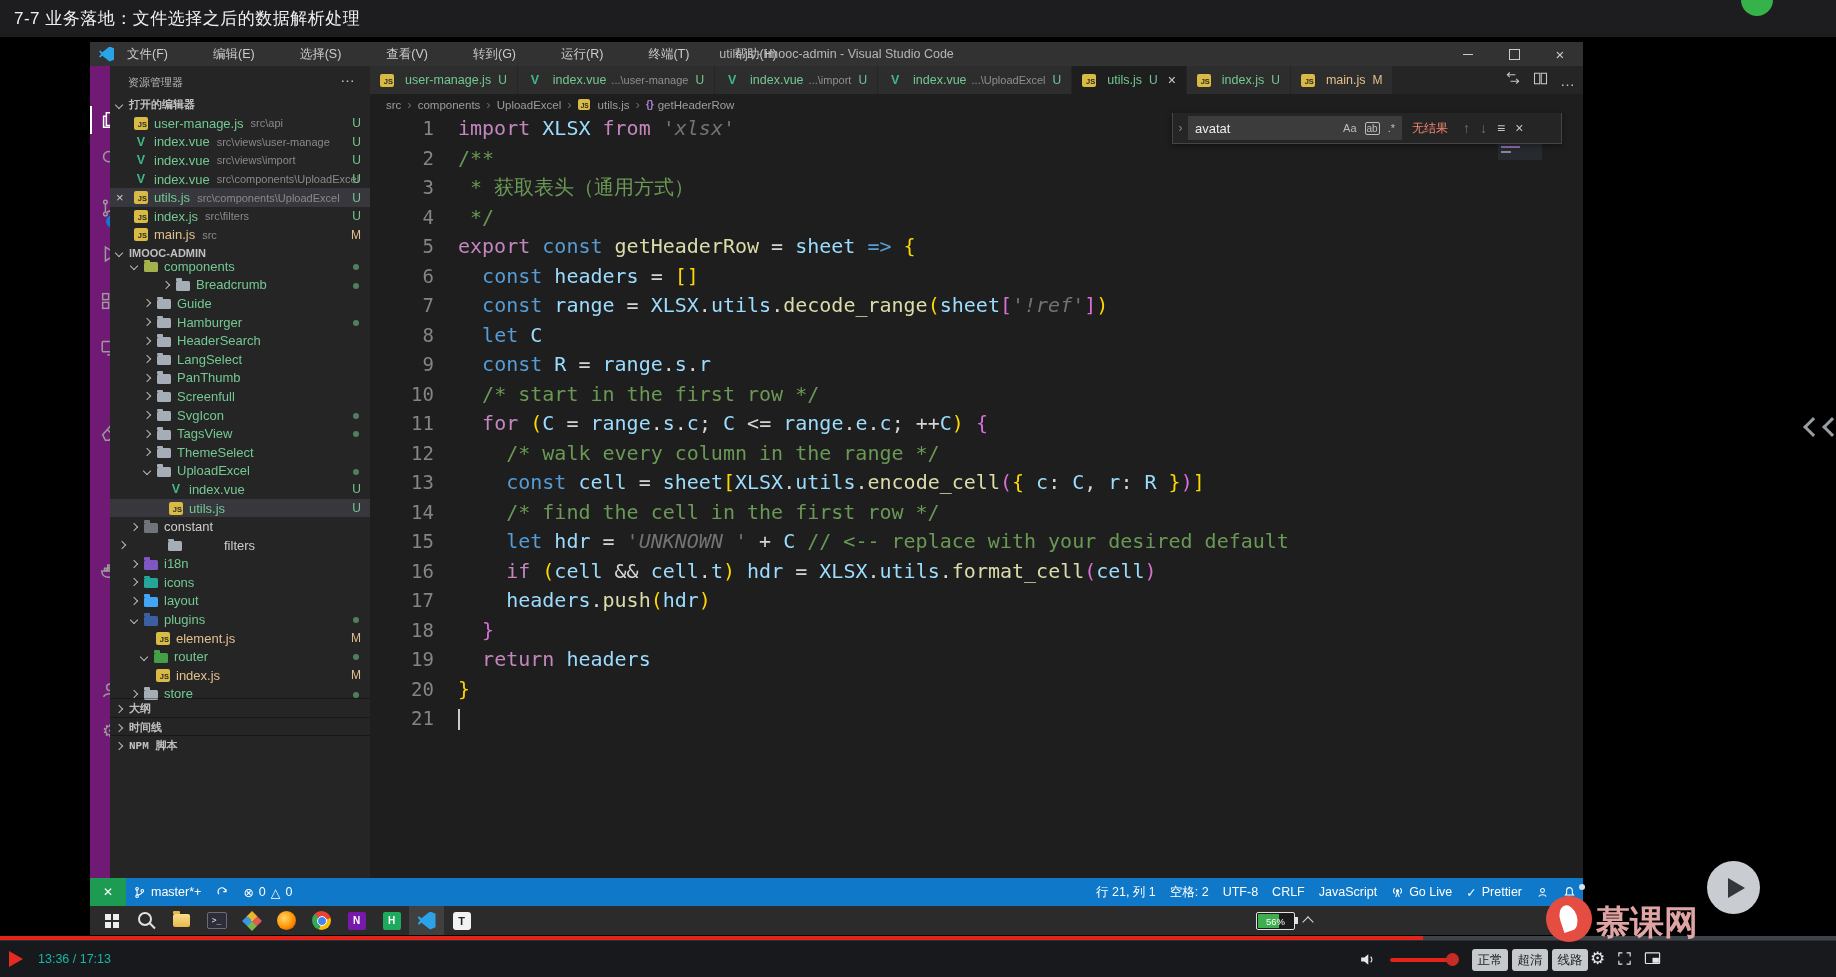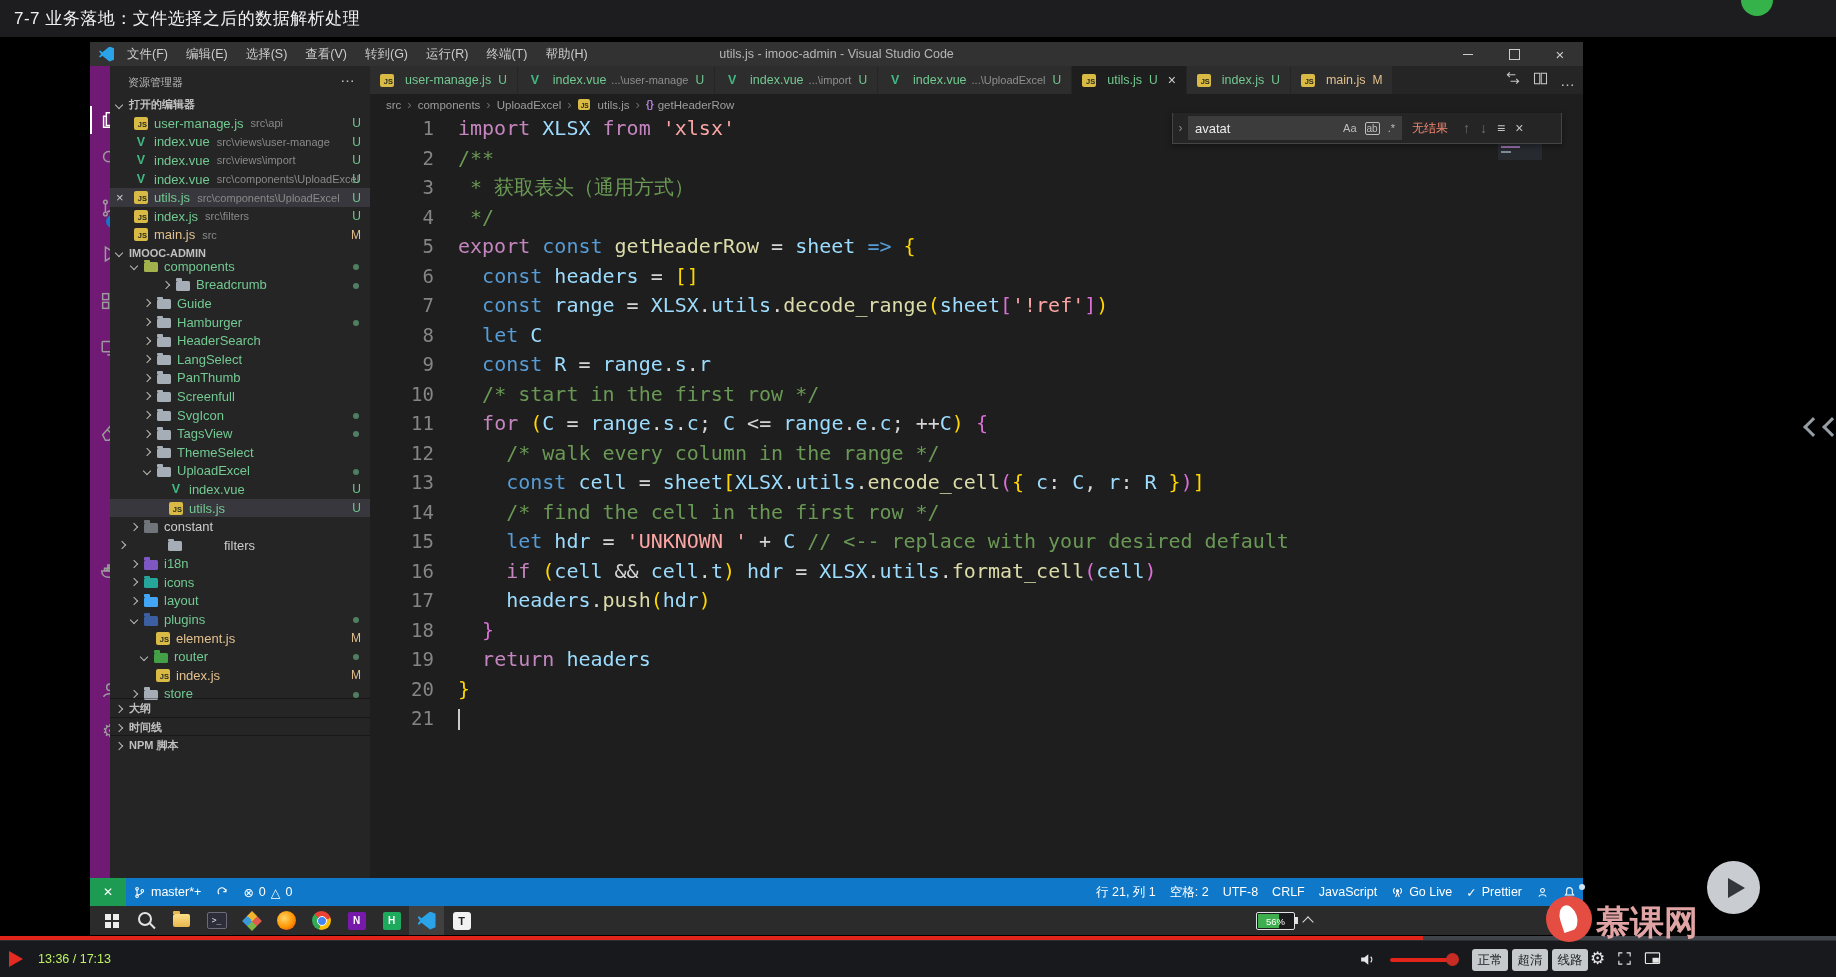--- a/index.html
+++ b/index.html
@@ -55,21 +55,21 @@
   .foldic::before{content:"";position:absolute;left:0;top:-2.5px;width:6px;height:2.5px;background:inherit;border-radius:1px 1px 0 0;}
   .nc-g{color:#73C991;}
   .nc-n{color:#cccccc;}
   .nc-m{color:#E2C08D;}
   .pathhint{margin-left:7px;font-size:11px;color:#8a8a8a;text-align:center;}
   .gitbadge{position:absolute;right:9px;font-size:12px;}
   .gitdot{position:absolute;right:11px;top:7px;width:6px;height:6px;border-radius:50%;background:#73c991;opacity:.55;}
   .oe-close{flex:none;width:18px;margin-left:6px;color:#cccccc;font-size:13px;}
   #oe-list{position:absolute;top:48px;left:0;right:0;}
   #tree-list{position:absolute;top:191px;left:0;right:0;}
-  .bot-sec{border-top:1px solid rgba(0,0,0,.35);}
+  .bot-sec{border-top:1px solid rgba(0,0,0,.35);font-family:Liberation Mono, monospace;}
 
   
   .editorcol{flex:1;position:relative;background:#1e1e1e;min-width:0;}
   .tabsbar{position:absolute;top:0;left:0;right:0;height:28px;background:#252526;display:flex;}
   .tab{display:flex;align-items:center;padding:0 10px;background:#2d2d2d;margin-right:1px;font-size:12.5px;gap:5px;flex:none;}
   .tab.active{background:#1e1e1e;}
   .thint{font-size:11px;color:#8f8f8f;}
   .tbadge{font-size:12px;margin-left:2px;}
   .tclose{margin-left:5px;color:#d0d0d0;font-size:14px;}
   .tab-actions{position:absolute;right:8px;top:0;height:28px;display:flex;align-items:center;gap:12px;color:#c5c5c5;}
@@ -78,21 +78,21 @@
   .crumbs{position:absolute;top:28px;left:0;right:0;height:21px;display:flex;align-items:center;padding-left:16px;font-size:11.5px;color:#9d9d9d;gap:6px;background:#1e1e1e;}
   .crumb{display:flex;align-items:center;gap:4px;}
   .crumb-sep{color:#6a6a6a;font-size:13px;}
   .symic{color:#b180d7;font-size:10px;font-weight:bold;}
 
   
   #code{position:absolute;top:48px;left:0;right:0;bottom:0;font-family:"DejaVu Sans Mono","Liberation Mono",monospace;font-size:20px;line-height:29.5px;white-space:pre;overflow:hidden;}
   .cline{display:flex;height:29.5px;align-items:center;}
   .ln{flex:none;width:64px;text-align:right;color:#858585;padding-right:24px;font-size:19px;}
   .tk-k1{color:#C586C0;} .tk-k2{color:#569CD6;} .tk-v{color:#9CDCFE;} .tk-f{color:#DCDCAA;}
-  .tk-s{color:#fca5a5;} .tk-c{color:#6A9955;} .tk-p{color:#D4D4D4;} .tk-b{color:#FFD700;} .tk-b2{color:#DA70D6;}
+  .tk-s{color:#737373;font-style:italic;} .tk-c{color:#6A9955;} .tk-p{color:#D4D4D4;} .tk-b{color:#FFD700;} .tk-b2{color:#DA70D6;}
   .cursor{display:inline-block;width:2px;height:21px;background:#cccccc;vertical-align:middle;}
 
   
   .search-widget{position:absolute;top:47px;left:802px;width:388px;height:30px;background:#252526;border:1px solid #454545;border-top:none;display:flex;align-items:center;z-index:5;box-shadow:0 2px 6px rgba(0,0,0,.4);}
   .sw-toggle{width:15px;height:100%;display:flex;align-items:center;justify-content:center;color:#8a8a8a;font-size:12px;}
   .sw-input{width:200px;height:24px;background:#3c3c3c;display:flex;align-items:center;padding:0 7px;color:#ececec;font-size:13px;}
   .sw-query{flex:1;}
   .sw-opt{color:#bdbdbd;font-size:11px;margin-left:8px;}
   .sw-opt.word{border:1px solid #bdbdbd;border-radius:2px;padding:0 1px;font-size:10px;}
   .sw-result{color:#f48771;font-size:12px;margin:0 10px;white-space:nowrap;}
@@ -153,21 +153,21 @@
   .bigplay{position:absolute;left:1707px;top:861px;width:53px;height:53px;border-radius:50%;background:#c9cdd2;display:flex;align-items:center;justify-content:center;z-index:32;}
   .bigplay i{width:0;height:0;border-left:17px solid #33373c;border-top:10px solid transparent;border-bottom:10px solid transparent;margin-left:5px;}
   .edge-chevs{position:absolute;left:1806px;top:420px;display:flex;gap:5px;z-index:25;}
   .edge-chevs i{width:11px;height:11px;border-left:3px solid #969da3;border-bottom:3px solid #969da3;transform:rotate(45deg);display:block;}
 
   
   .seek{position:absolute;left:0;top:936px;width:100%;height:4px;background:#3f444a;z-index:20;}
   .seek-fill{height:100%;background:#e3241b;}
   .controls{position:absolute;left:0;top:940px;width:100%;height:37px;background:#17191d;border-top:1px solid #2c2f34;z-index:21;}
   .play-tri{position:absolute;left:9px;top:10px;width:0;height:0;border-left:14px solid #e52a21;border-top:8.5px solid transparent;border-bottom:8.5px solid transparent;}
-  .time{position:absolute;left:38px;top:11px;font-size:12.5px;color:#bef264;white-space:nowrap;}
+  .time{position:absolute;left:38px;top:11px;font-size:12.5px;color:#14b8a6;white-space:nowrap;}
   .spk{position:absolute;left:1358px;top:9px;}
   .vol-track{position:absolute;left:1390px;top:17px;width:62px;height:4px;background:#e3241b;border-radius:2px;}
   .vol-knob{position:absolute;left:1446px;top:12px;width:13px;height:13px;border-radius:50%;background:#c62c23;}
   .ctl-btn{position:absolute;top:8px;width:36px;height:22px;background:#c7cacd;border-radius:3px;color:#17191d;font-size:12.5px;display:flex;align-items:center;justify-content:center;}
   .gearbtn{position:absolute;left:1590px;top:7px;color:#e8e8e8;font-size:17px;}
   .fsbtn{position:absolute;left:1616px;top:9px;}
   .theaterbtn{position:absolute;left:1644px;top:10px;}
   .controls svg{stroke:#e6e6e6;fill:none;stroke-width:1.6;}
 </style>
 </head>
@@ -179,21 +179,21 @@
     <div class="lesson-title">7-7 业务落地：文件选择之后的数据解析处理</div>
   </div>
   <div class="green-bubble"></div>
 
   <div class="desktop">
 
     <div class="vswin">
 
       <div class="titlebar">
         <span class="vslogo"></span>
-        <span id="menus" style="display:flex;">
+        <span id="menus" style="display:flex;gap:27px;">
             <span class="menu-item">文件(F)</span>
             <span class="menu-item">编辑(E)</span>
             <span class="menu-item">选择(S)</span>
             <span class="menu-item">查看(V)</span>
             <span class="menu-item">转到(G)</span>
             <span class="menu-item">运行(R)</span>
             <span class="menu-item">终端(T)</span>
             <span class="menu-item">帮助(H)</span>
           </span>
         <span class="win-title">utils.js - imooc-admin - Visual Studio Code</span>

